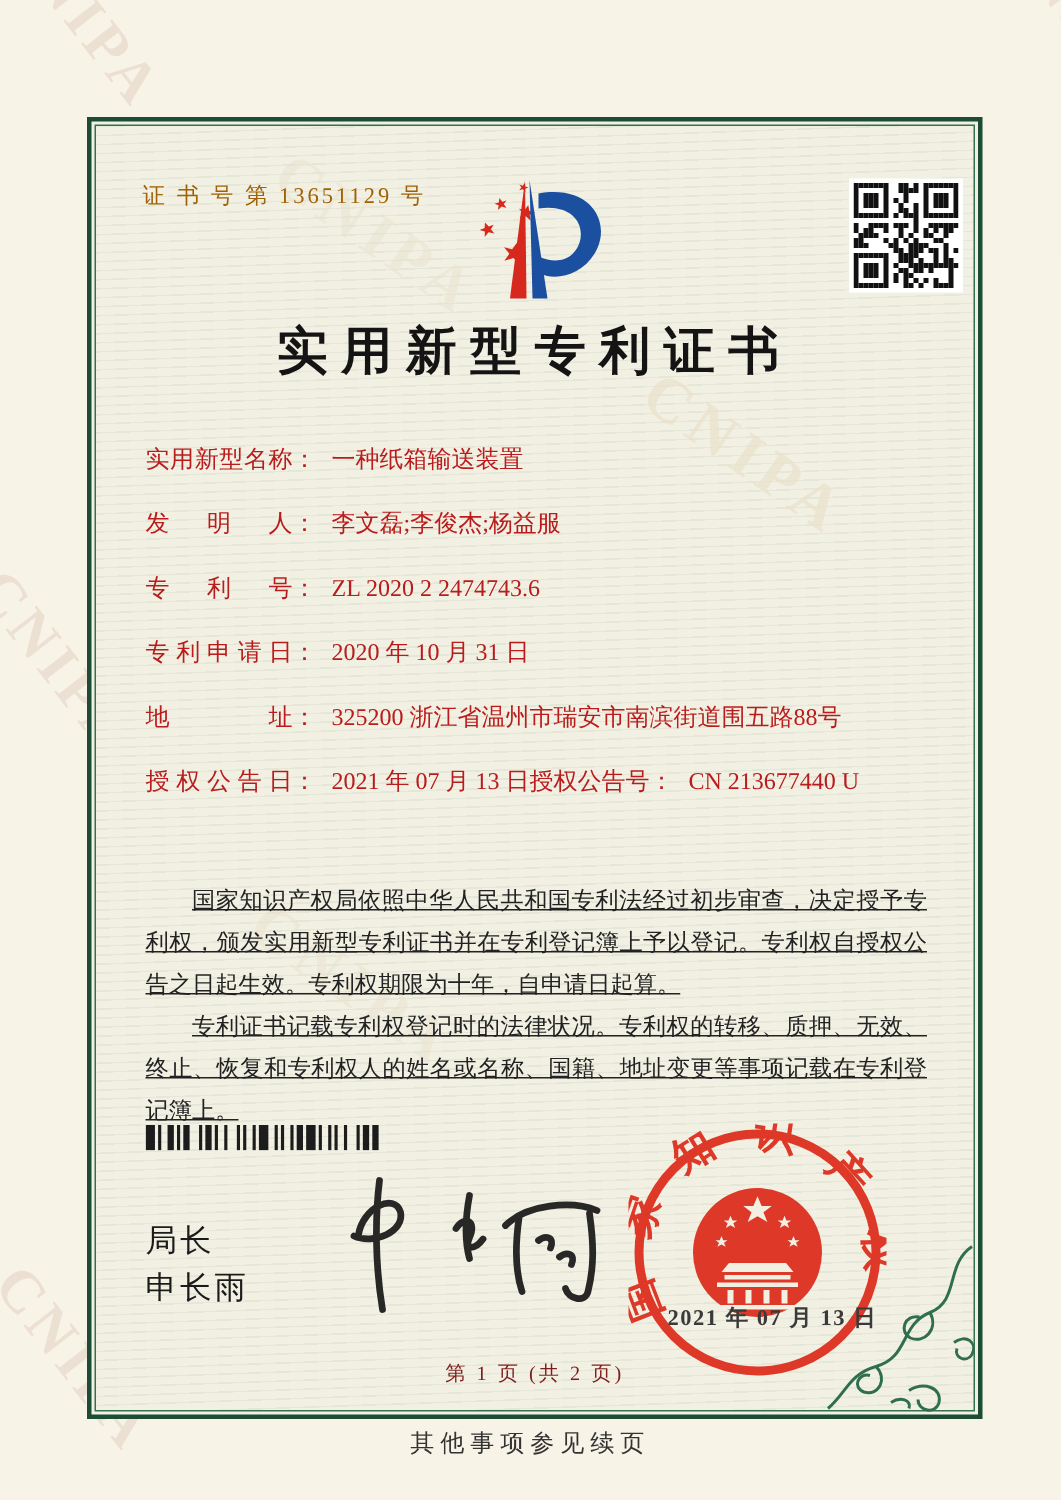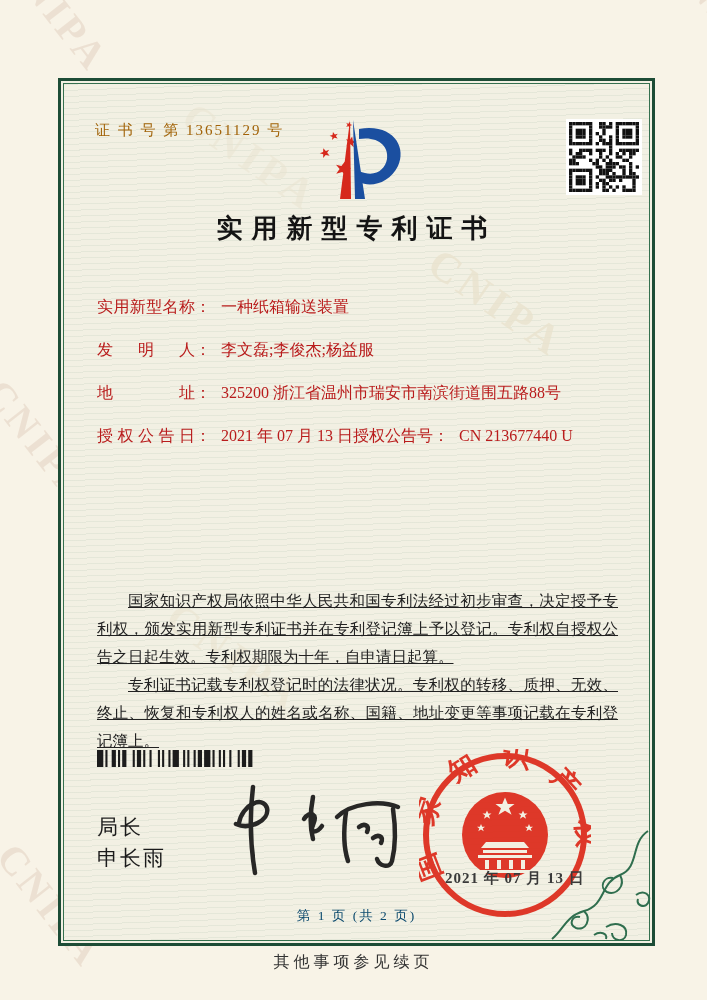--- a/index.html
+++ b/index.html
@@ -24,35 +24,35 @@
     background:repeating-linear-gradient(178deg,rgba(110,150,125,.10) 0 1px,transparent 1px 6px);}
   .wm-in{position:absolute;font-size:42px;font-weight:700;letter-spacing:5px;
     color:#e9e2cd;opacity:.75;pointer-events:none;white-space:nowrap;}
   .wm-in1{left:358px;top:198px;transform:rotate(35deg);}
   .wm-in2{left:96px;top:552px;transform:rotate(35deg);opacity:.5;}
   .wm-in3{left:112px;top:52px;transform:rotate(35deg);opacity:.45;}
   .cert-no{position:absolute;left:34px;top:40px;font-size:15px;letter-spacing:2px;color:#a16207;}
   .logo{position:absolute;left:232px;top:28px;width:124px;height:102px;}
   .qr{position:absolute;left:505px;top:38px;width:76px;height:76px;background:#fff;padding:3px;box-sizing:border-box;}
   .title{position:absolute;left:0;top:130px;width:100%;text-align:center;
-    font-size:26px;font-weight:700;letter-spacing:9px;color:#141414;}
+    font-size:34px;font-weight:700;letter-spacing:9px;color:#141414;}
   .fields{position:absolute;left:36px;top:214px;width:530px;font-size:16px;color:#b91c1c;}
   .frow{margin-bottom:20px;line-height:23px;white-space:nowrap;}
   .flabel{display:inline-block;width:98px;text-align:justify;text-align-last:justify;vertical-align:top;}
   .fvalue{margin-left:10px;}
   .pair2{}
   .paras{position:absolute;left:36px;top:506px;width:521px;font-size:15.5px;line-height:28px;
     text-align:justify;color:#222;text-decoration:underline;}
   .paras p{margin:0;text-indent:2em;}
   .barcode{position:absolute;left:36px;top:669px;width:196px;height:17px;overflow:hidden;}
   .director{position:absolute;left:36px;top:731px;font-size:21px;color:#1b1b1b;line-height:31px;letter-spacing:2px;}
   .sig{position:absolute;left:148px;top:700px;width:210px;height:100px;}
   .seal{position:absolute;left:358px;top:668px;width:172px;height:172px;opacity:.93;}
   .seal-date{position:absolute;left:384px;top:788px;font-size:15px;color:#3a3a3a;letter-spacing:1px;font-weight:700;white-space:nowrap;}
-  .page-no{position:absolute;left:0;top:826px;width:100%;text-align:center;font-size:13.5px;color:#0c4a6e;letter-spacing:2px;}
+  .page-no{position:absolute;left:0;top:826px;width:100%;text-align:center;font-size:13.5px;color:#7f1d1d;letter-spacing:2px;}
   .ornament{position:absolute;right:0;bottom:0;width:104px;height:116px;}
   .footer-note{position:absolute;left:0;top:952px;width:100%;text-align:center;
     font-size:16px;color:#333;letter-spacing:4px;z-index:1;}
 </style>
 </head>
 <body>
 
 <div class="wm wm-tl">CNIPA</div>
 <div class="wm wm-tr">CNIPA</div>
 <div class="wm wm-left">CNIPA</div>
@@ -315,20 +315,26 @@
   <div class="title">实用新型专利证书</div>
 
   <div class="fields">
     <div class="frow">
       <span class="flabel">实用新型名称</span><span>：</span><span class="fvalue">一种纸箱输送装置</span>
     </div>
     <div class="frow">
       <span class="flabel">发 明 人</span><span>：</span><span class="fvalue">李文磊;李俊杰;杨益服</span>
     </div>
     <div class="frow">
+      <span class="flabel">专 利 号</span><span>：</span><span class="fvalue">ZL 2020 2 2474743.6</span>
+    </div>
+    <div class="frow">
+      <span class="flabel">专利申请日</span><span>：</span><span class="fvalue">2020 年 10 月 31 日</span>
+    </div>
+    <div class="frow">
       <span class="flabel">地 址</span><span>：</span><span class="fvalue">325200  浙江省温州市瑞安市南滨街道围五路88号</span>
     </div>
     <div class="frow">
       <span class="flabel">授权公告日</span><span>：</span><span class="fvalue">2021 年 07 月 13 日</span><span class="pair2"><span>授权公告号</span><span>：</span><span class="fvalue">CN 213677440 U</span></span>
     </div>
   </div>
 
   <div class="paras">
     <p>国家知识产权局依照中华人民共和国专利法经过初步审查，决定授予专利权，颁发实用新型专利证书并在专利登记簿上予以登记。专利权自授权公告之日起生效。专利权期限为十年，自申请日起算。</p>
     <p>专利证书记载专利权登记时的法律状况。专利权的转移、质押、无效、终止、恢复和专利权人的姓名或名称、国籍、地址变更等事项记载在专利登记簿上。</p>

